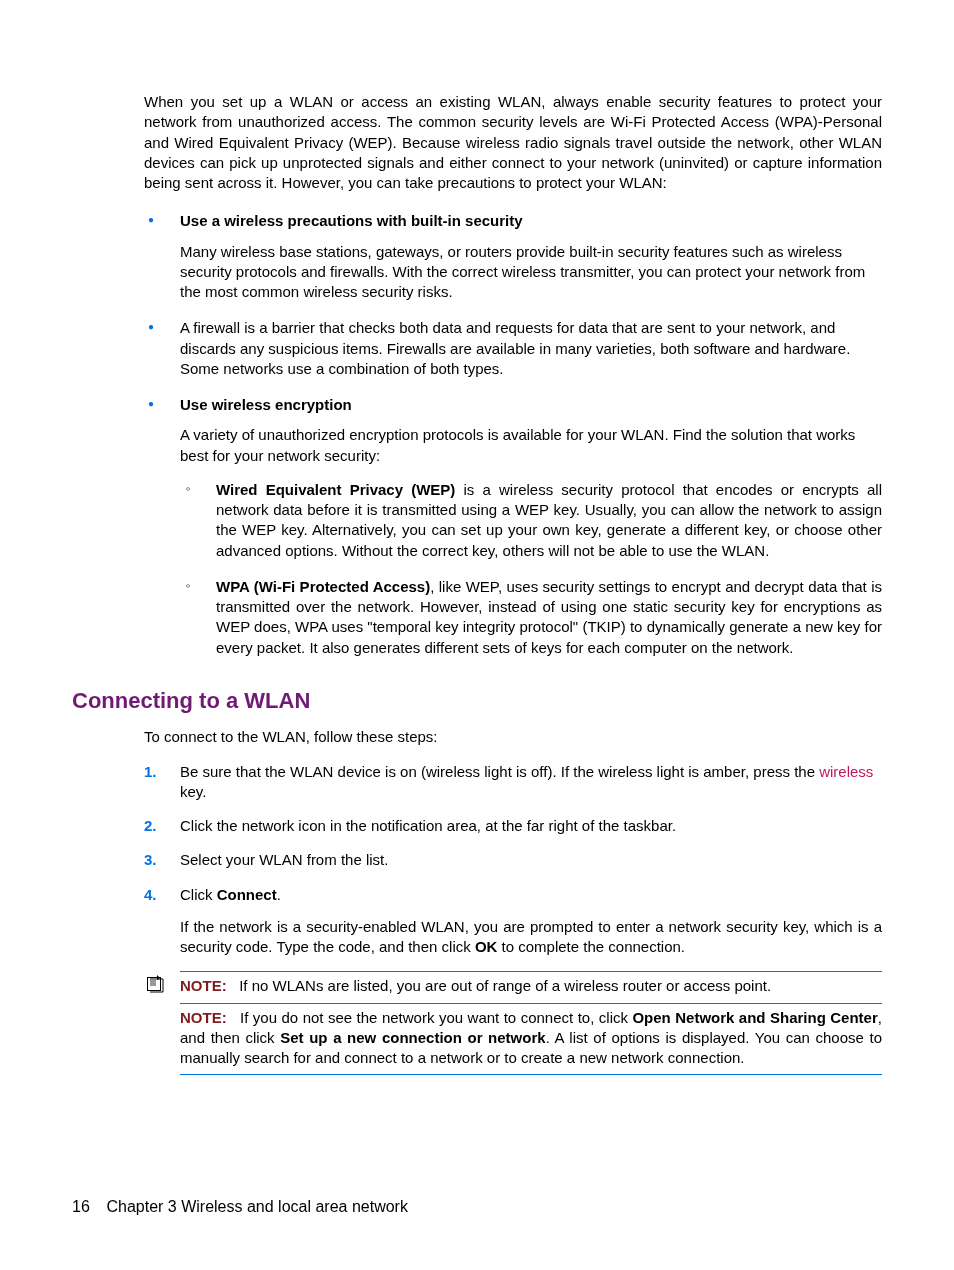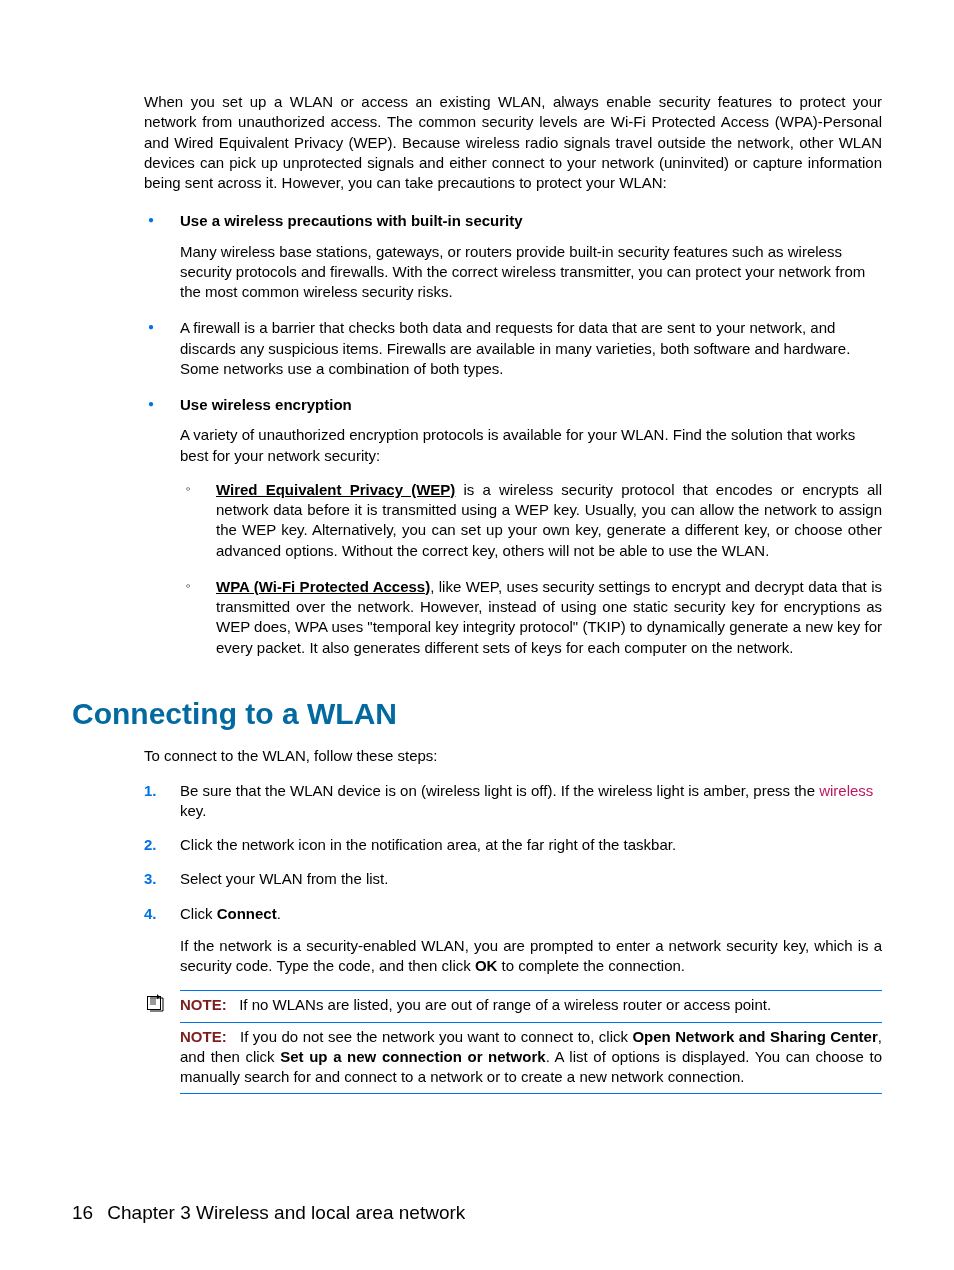--- a/index.html
+++ b/index.html
@@ -61,26 +61,26 @@
       text-align: justify;
     }
     ul.sub-bullets > li::before {
       content: "◦";
       position: absolute;
       left: 6px;
       top: 0px;
       font-size: 13px;
       color: #000;
     }
-    .sub-bold { font-weight: bold; text-decoration: underline; }
+    .sub-bold { font-weight: bold; }
     h2.section-heading {
-      color: #0369a1;
-      font-weight: bold;
-      font-size: 30px;
-      margin-top: 36px;
+      color: #701a75;
+      font-weight: bold;
+      font-size: 22px;
+      margin-top: 28px;
       margin-bottom: 12px;
       margin-left: 0;
     }
     .section-heading-wrap {
       margin-left: -72px;
     }
     .section-intro {
       margin-bottom: 14px;
     }
     ol.steps {
@@ -128,23 +128,23 @@
       top: 3px;
       width: 18px;
       height: 18px;
     }
     .note-label {
       font-weight: bold;
       color: #7f1d1d;
     }
     .footer {
       position: absolute;
-      bottom: 44px;
+      bottom: 52px;
       left: 72px;
-      font-size: 19px;
+      font-size: 16px;
     }
     .footer-page {
       display: inline-block;
       width: 30px;
     }
   </style>
 </head>
 <body>
 
 <div class="page">

